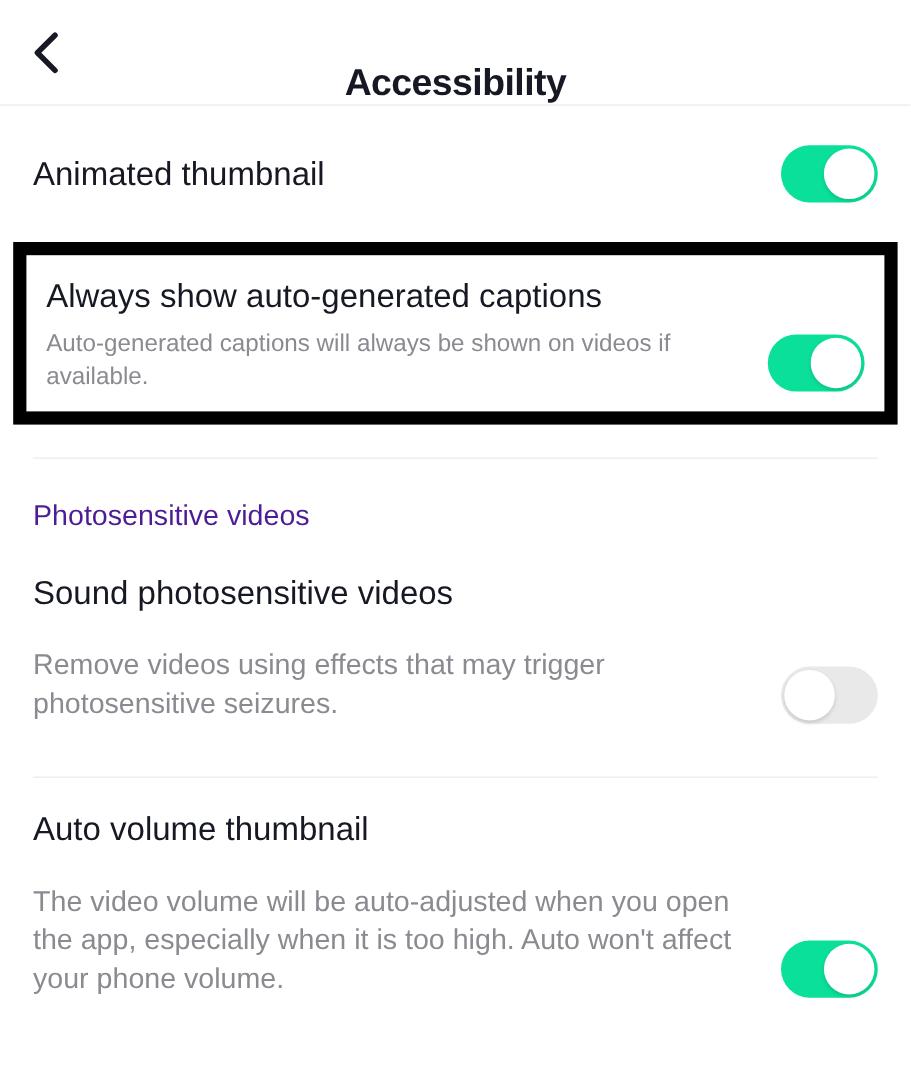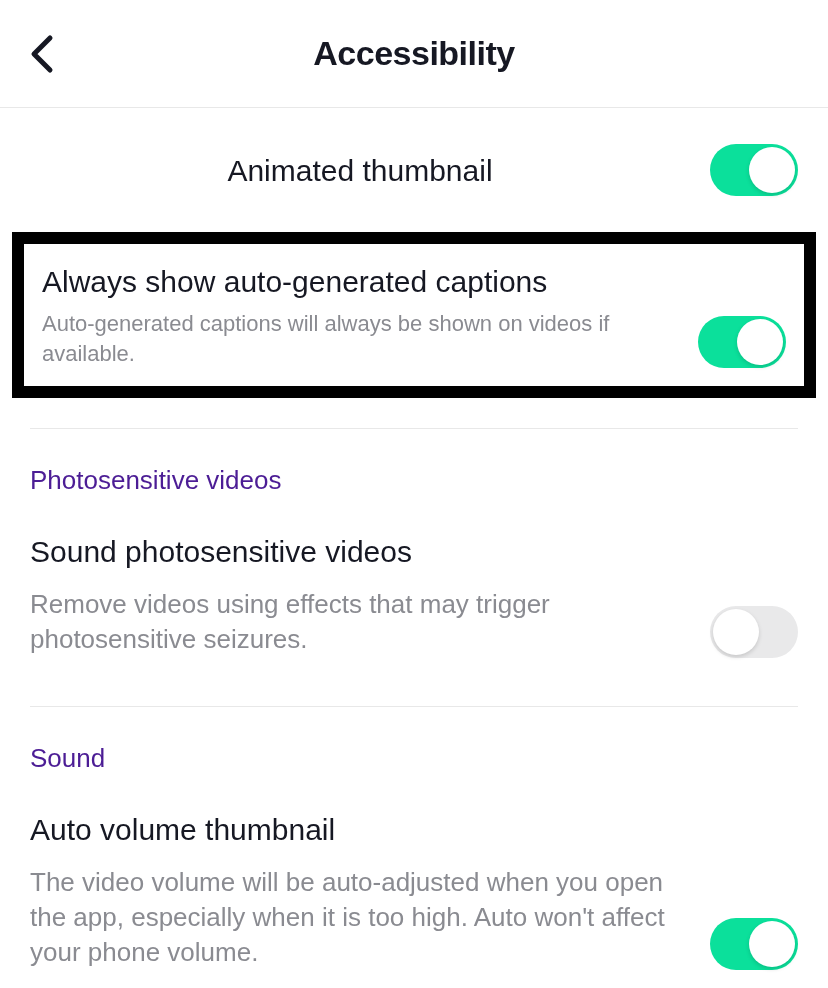--- a/index.html
+++ b/index.html
@@ -9,22 +9,22 @@
     }
     body {
       font-family: -apple-system, BlinkMacSystemFont, "Segoe UI", Helvetica, Arial, sans-serif;
       width: 828px;
       height: 988px;
       background: #ffffff;
       color: #161823;
     }
     .header {
       display: flex;
-      align-items: center;
-      height: 108px;
+      align-items: flex-end;
+      height: 96px;
       position: relative;
       border-bottom: 1px solid #e8e8e8;
     }
     .back-button {
       position: absolute;
       left: 30px;
       top: 50%;
       transform: translateY(-50%);
       cursor: pointer;
       display: flex;
@@ -43,36 +43,35 @@
     }
     .setting-row {
       padding: 28px 30px 24px 30px;
       display: flex;
       justify-content: space-between;
       align-items: flex-end;
     }
     .setting-row.simple {
       align-items: center;
       padding: 36px 30px;
-      text-align: center;
     }
     .setting-text {
       flex: 1;
       padding-right: 20px;
     }
     .setting-label {
       font-size: 30px;
       font-weight: 400;
       color: #161823;
       line-height: 1.3;
     }
     .setting-description {
       font-size: 26px;
       color: #8a8b91;
-      margin-top: 16px;
+      margin-top: 28px;
       line-height: 1.35;
     }
     .toggle {
       width: 88px;
       height: 52px;
       border-radius: 26px;
       position: relative;
       cursor: pointer;
       flex-shrink: 0;
     }
@@ -168,21 +167,20 @@
       <div class="setting-label">Sound photosensitive videos</div>
       <div class="setting-description">Remove videos using effects that may trigger photosensitive seizures.</div>
     </div>
     <div class="toggle off">
       <div class="toggle-knob"></div>
     </div>
   </div>
 
   <div class="section-divider"></div>
 
-  <div class="section-header">Sound</div>
 
   <div class="setting-row">
     <div class="setting-text">
       <div class="setting-label">Auto volume thumbnail</div>
       <div class="setting-description">The video volume will be auto-adjusted when you open the app, especially when it is too high. Auto won't affect your phone volume.</div>
     </div>
     <div class="toggle on">
       <div class="toggle-knob"></div>
     </div>
   </div>

